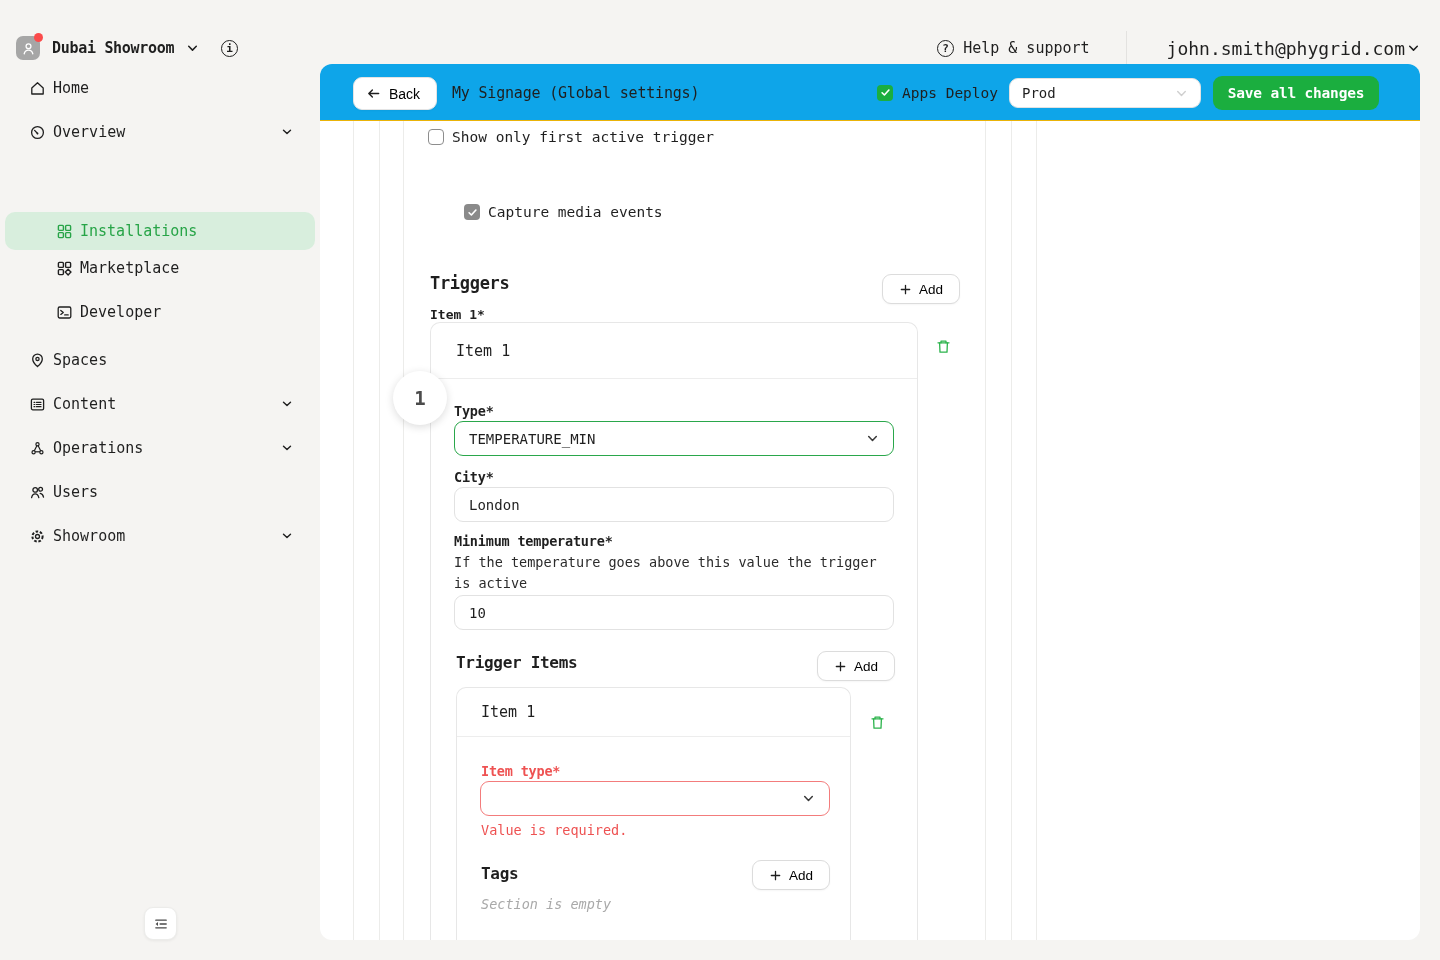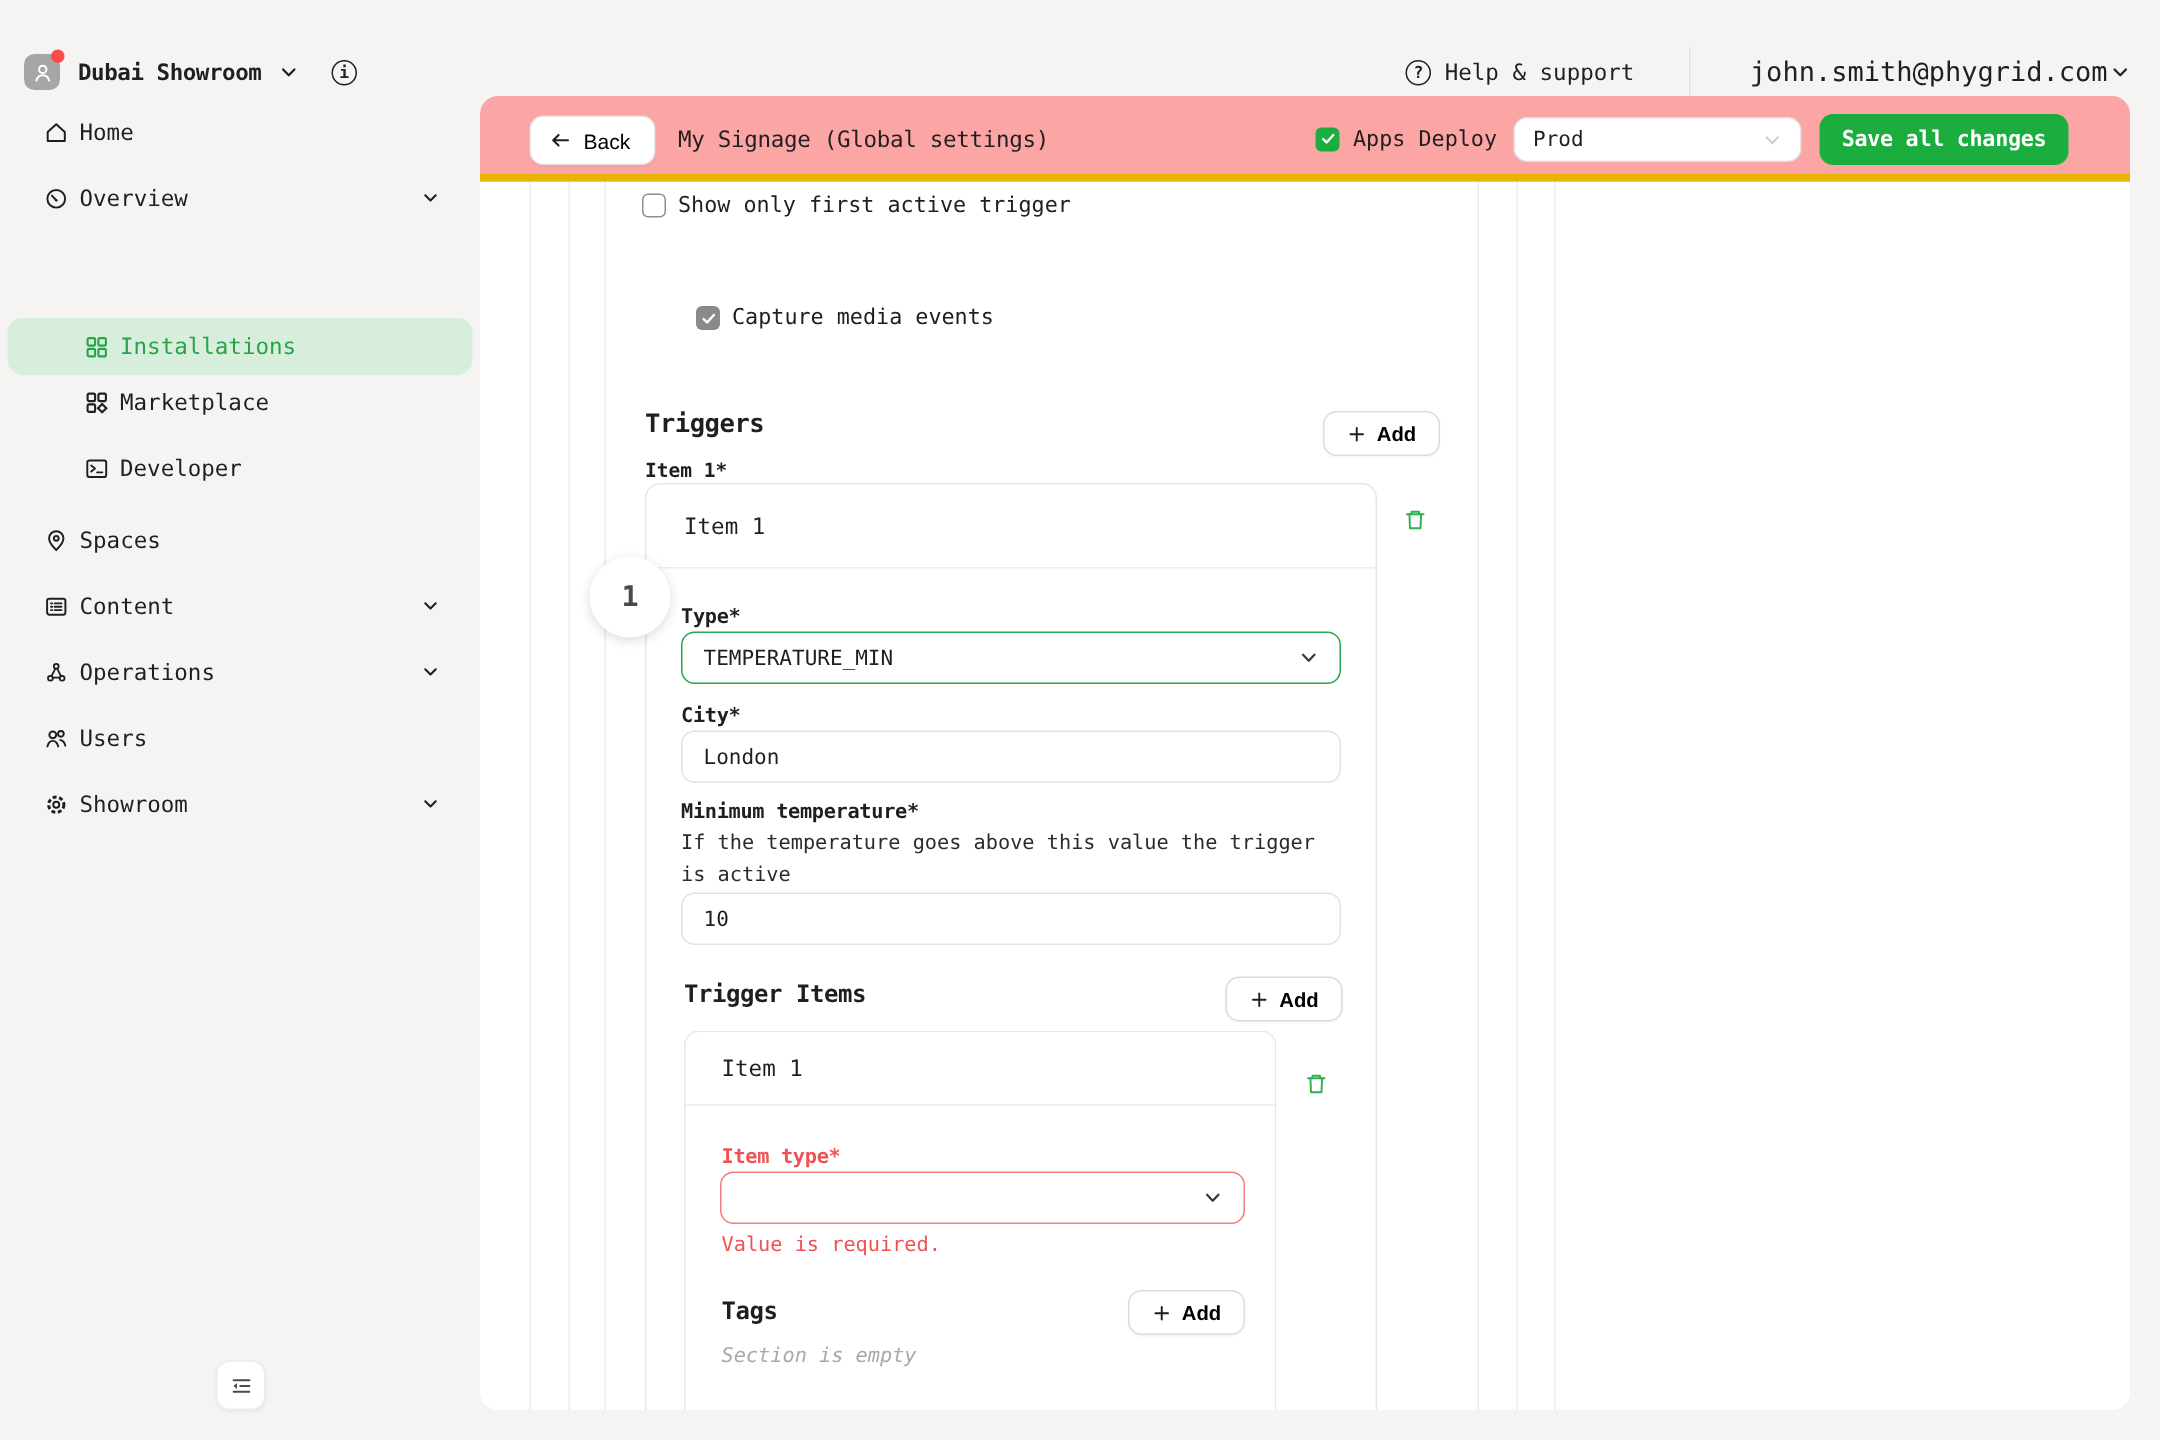--- a/index.html
+++ b/index.html
@@ -26,41 +26,41 @@
   .nav-item.sub .ic { left:51px; }
   .nav-item .lbl { position:absolute; left:48px; }
   .nav-item.sub .lbl { left:75px; }
   .nav-item .chev { position:absolute; right:22px; display:flex; }
   .nav-item.active { background:#d8eedd; color:#27a447; }
   .nav-item.green { color:#27a447; }
   .collapse-btn { position:absolute; left:144px; bottom:20px; width:33px; height:33px; background:#fff; border:1px solid #ececea; border-radius:9px; display:flex; align-items:center; justify-content:center; box-shadow:0 1px 3px rgba(0,0,0,.06); cursor:pointer; }
 
   
   .panel { position:absolute; left:320px; top:64px; width:1100px; height:876px; background:#fff; border-radius:12px; overflow:hidden; }
-  .panel-header { position:absolute; top:0; left:0; right:0; height:57px; border-bottom:5px solid #eab308; background:#fca5a5; z-index:5; }
+  .panel-header { position:absolute; top:0; left:0; right:0; height:57px; border-bottom:1px solid #eab308; background:#0ea5e9; z-index:5; }
   .back-btn { position:absolute; left:33px; top:13px; height:33px; padding:0 16px 0 12px; border:1px solid #e4e4e4; border-radius:9px; background:#fff; display:flex; align-items:center; gap:8px; font-size:14px; cursor:pointer; box-shadow:0 1px 2px rgba(0,0,0,.04); }
   .panel-title { position:absolute; left:132px; top:0; height:57px; display:flex; align-items:center; font-size:15px; font-weight:500; letter-spacing:-0.2px; }
   .autodeploy { position:absolute; left:557px; top:0; height:57px; display:flex; align-items:center; gap:9px; font-size:14.5px; }
   .select { border:1px solid #e2e2e2; border-radius:9px; background:#fff; display:flex; align-items:center; font-size:14px; cursor:pointer; }
   .env-select { position:absolute; left:689px; top:14px; width:192px; height:30px; padding:0 12px; }
   .env-select .sel-chev { margin-left:auto; display:flex; }
   .save-btn { position:absolute; left:893px; top:12px; width:166px; height:34px; background:#1bae3f; color:#fff; border:none; border-radius:9px; font-family:inherit; font-size:14.5px; font-weight:600; cursor:pointer; letter-spacing:-0.2px; }
 
   .content { position:absolute; top:57px; left:0; right:0; bottom:0; }
   .guide { position:absolute; top:0; bottom:0; width:1px; background:#ececea; }
 
   
   .cb { width:16px; height:16px; border-radius:4px; flex:0 0 16px; display:flex; align-items:center; justify-content:center; }
   .cb.empty { border:1.5px solid #8d8d8d; background:#fff; }
   .cb.green { background:#1bae3f; }
   .cb.gray { background:#8a8a8a; }
   .cb-row { position:absolute; display:flex; align-items:center; gap:8px; font-size:14.5px; cursor:pointer; }
 
   .section-h { font-size:17px; font-weight:700; letter-spacing:-0.3px; }
-  .add-btn { position:absolute; height:30px; width:78px; border:1px solid #dcdcdc; border-radius:9px; background:#fff; display:flex; align-items:center; justify-content:center; gap:7px; font-size:13.5px; cursor:pointer; box-shadow:0 1px 2px rgba(0,0,0,.04);font-weight:bold; }
+  .add-btn { position:absolute; height:30px; width:78px; border:1px solid #dcdcdc; border-radius:9px; background:#fff; display:flex; align-items:center; justify-content:center; gap:7px; font-size:13.5px; cursor:pointer; box-shadow:0 1px 2px rgba(0,0,0,.04); }
   .fld-label { font-size:13.5px; font-weight:700; letter-spacing:-0.2px; }
   .mini-label { font-size:13px; font-weight:600; }
 
   .card { position:absolute; background:#fff; border:1px solid #e7e7e7; border-bottom:none; border-radius:10px 10px 0 0; }
   .card-head { position:absolute; top:0; left:0; right:0; border-bottom:1px solid #ededed; display:flex; align-items:center; font-size:15px; }
   .trash { position:absolute; width:17px; height:17px; cursor:pointer; display:flex; }
 
   .input { position:absolute; height:35px; border:1px solid #e2e2e2; border-radius:9px; background:#fff; font-family:inherit; font-size:14px; color:#1f1f1f; padding:0 14px; display:flex; align-items:center; }
   input.input { width:440px; }
   .sel-chev { display:flex; }

